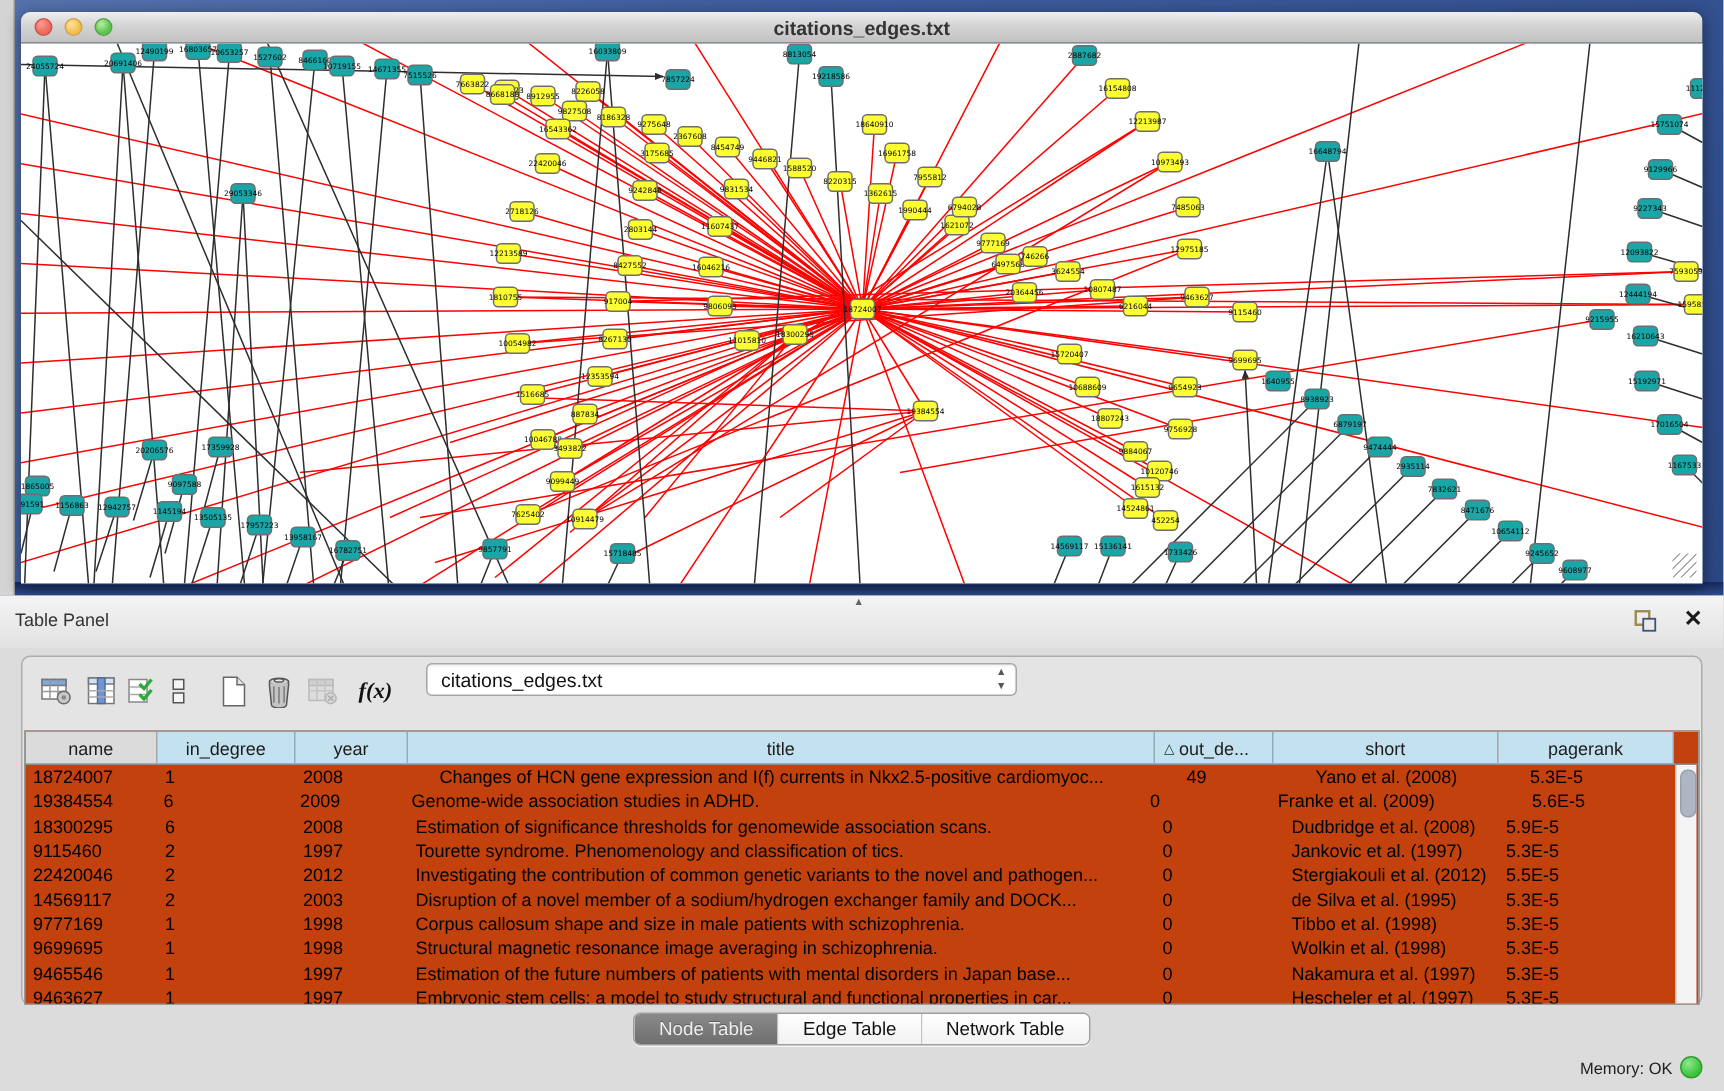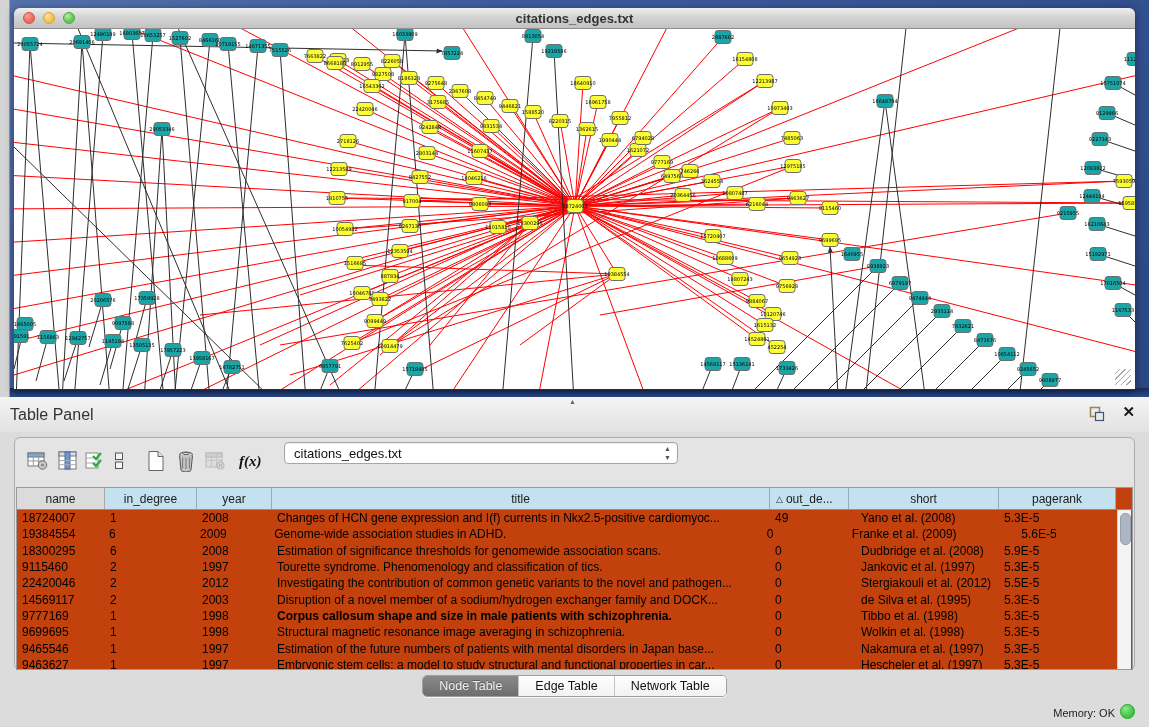--- a/index.html
+++ b/index.html
@@ -22,21 +22,21 @@
   .light.r{background:radial-gradient(circle at 35% 30%,#FF9C95,#EC6A5E 60%);border:1px solid #CE5347;}
   .light.y{background:radial-gradient(circle at 35% 30%,#FFE3A0,#F5BF4F 60%);border:1px solid #D6A243;}
   .light.g{background:radial-gradient(circle at 35% 30%,#B6EFA2,#61C554 60%);border:1px solid #52A63F;}
   .gcanvas{position:absolute;left:0;top:21px;width:1121px;height:360px;background:#FFF;overflow:hidden;}
   .gcanvas svg{display:block;}
   .resize-grip{position:absolute;right:4px;bottom:4px;width:16px;height:16px;
      background:repeating-linear-gradient(135deg,transparent,transparent 3px,#AAA 3px,#AAA 4px);}
   
   .tp-header{position:absolute;left:0;top:397px;width:1149px;height:35px;
      background:linear-gradient(#F4F4F4,#E2E2E2);border-bottom:1px solid #C8C8C8;}
-  .tp-title{position:absolute;left:10px;top:9px;font-size:16px;color:#333;}
+  .tp-title{position:absolute;left:10px;top:9px;font-size:12px;color:#333;}
   .tp-grip{position:absolute;left:569px;top:1px;font-size:7px;color:#666;}
   .tp-float{position:absolute;right:44px;top:9px;width:16px;height:16px;cursor:pointer;}
   .tp-close{position:absolute;right:14px;top:6px;font-size:15px;font-weight:bold;color:#1A1A1A;cursor:pointer;}
   .panel{position:absolute;left:0;top:432px;width:1149px;height:295px;background:#DCDCDC;}
   .toolbox{position:absolute;left:14px;top:5px;width:1121px;height:233px;background:#E4E4E4;
      border:1px solid #ACACAC;border-radius:6px;box-sizing:border-box;}
   .toolbar{position:absolute;left:8px;top:7px;height:32px;display:flex;align-items:center;}
   .tbtn{width:30px;height:26px;display:flex;align-items:center;justify-content:center;cursor:pointer;}
   .tbtn.narrow{width:24px;}
   .fx{font-family:"Liberation Serif",serif;font-style:italic;font-size:15px;font-weight:bold;color:#111;margin:0 6px 0 8px;}
@@ -907,21 +907,21 @@
           </div>
           <div class="th" style="width: 117px;">
             <span>pagerank</span>
           </div>
         </div>
       <div id="tbody">
           <div class="trow">
             <div class="td" style="width: 88px;">18724007</div>
             <div class="td" style="width: 92px;">1</div>
             <div class="td" style="width: 75px;">2008</div>
-            <div class="td" style="width: 498px;">Changes of HCN gene expression and I(f) currents in Nkx2.5-positive cardiomyoc...</div>
+            <div class="td" style="width: 498px; margin-left: 16px;">Changes of HCN gene expression and I(f) currents in Nkx2.5-positive cardiomyoc...</div>
             <div class="td" style="width: 79px;">49</div>
             <div class="td short" style="width: 150px;">Yano et al. (2008)</div>
             <div class="td" style="width: 117px;">5.3E-5</div>
           </div>
           <div class="trow">
             <div class="td" style="width: 88px;">19384554</div>
             <div class="td" style="width: 92px;">6</div>
             <div class="td" style="width: 75px;">2009</div>
             <div class="td" style="width: 498px;">Genome-wide association studies in ADHD.</div>
             <div class="td" style="width: 79px;">0</div>
@@ -961,21 +961,21 @@
             <div class="td" style="width: 75px;">2003</div>
             <div class="td" style="width: 498px;">Disruption of a novel member of a sodium/hydrogen exchanger family and DOCK...</div>
             <div class="td" style="width: 79px;">0</div>
             <div class="td short" style="width: 150px;">de Silva et al. (1995)</div>
             <div class="td" style="width: 117px;">5.3E-5</div>
           </div>
           <div class="trow">
             <div class="td" style="width: 88px;">9777169</div>
             <div class="td" style="width: 92px;">1</div>
             <div class="td" style="width: 75px;">1998</div>
-            <div class="td" style="width: 498px; font-weight: bold;">Corpus callosum shape and size in male patients with schizophrenia.</div>
+            <div class="td" style="width: 498px;">Corpus callosum shape and size in male patients with schizophrenia.</div>
             <div class="td" style="width: 79px;">0</div>
             <div class="td short" style="width: 150px;">Tibbo et al. (1998)</div>
             <div class="td" style="width: 117px;">5.3E-5</div>
           </div>
           <div class="trow">
             <div class="td" style="width: 88px;">9699695</div>
             <div class="td" style="width: 92px;">1</div>
             <div class="td" style="width: 75px;">1998</div>
             <div class="td" style="width: 498px;">Structural magnetic resonance image averaging in schizophrenia.</div>
             <div class="td" style="width: 79px;">0</div>

